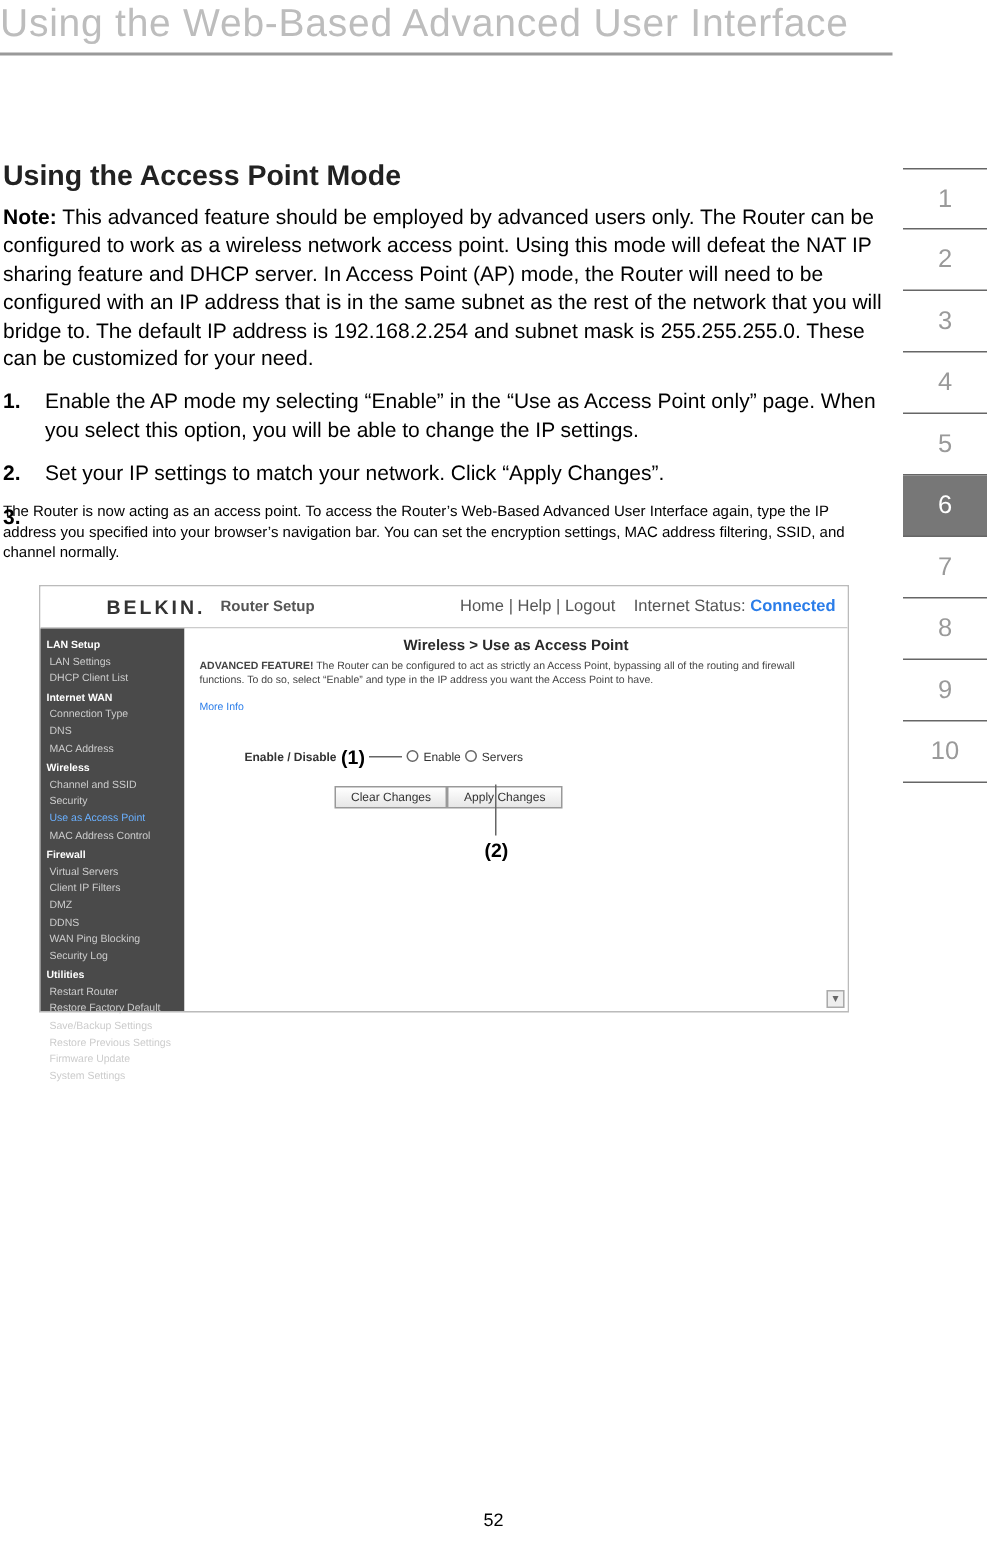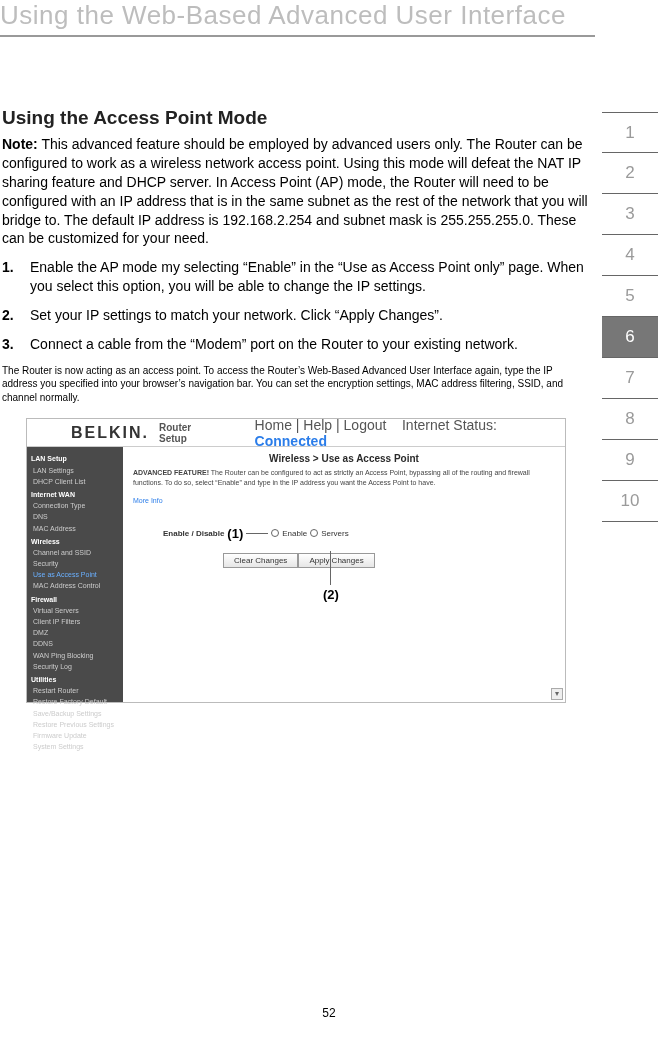--- a/index.html
+++ b/index.html
@@ -16,23 +16,23 @@
   .followup { font-size: 10px; line-height: 1.35; margin-bottom: 14px; }
   .side-tabs { position: absolute; right: 0; top: 112px; width: 56px; }
   .tab { height: 41px; border-bottom: 1px solid #666; display: flex; align-items: center; justify-content: center; font-size: 17px; color: #9a9a9a; }
   .tab:first-child { border-top: 1px solid #666; }
   .tab.active { background: #777; color: #fff; }
   .page-number { position: absolute; bottom: 18px; left: 0; width: 658px; text-align: center; font-size: 12px; }
 
   
   .shot { width: 540px; height: 285px; margin-left: 24px; background: #f6f6f6; border: 1px solid #bbb; position: relative; font-family: Arial, sans-serif; }
   .shot-top { height: 28px; background: #fff; border-bottom: 1px solid #ccc; display: flex; align-items: center; padding: 0 8px; font-size: 10px; color: #333; }
-  .brand { font-weight: 700; letter-spacing: 2px; font-size: 16px; padding-left: 36px; }
+  .brand { font-weight: 700; letter-spacing: 2px; font-size: 13px; padding-left: 36px; }
   .brand-sub { margin-left: 10px; font-weight: 700; color: #555; }
-  .status-right { margin-left: auto; font-size: 14px; color: #555; padding-left: 36px; }
+  .status-right { margin-left: auto; font-size: 11px; color: #555; padding-left: 36px; }
   .status-conn { color: #2b7de9; font-weight: 700; }
   .shot-body { display: flex; height: calc(100% - 28px); }
   .shot-nav { width: 96px; background: #4a4a4a; color: #ddd; font-size: 7px; padding: 4px 4px; line-height: 1.6; }
   .shot-nav .grp { color: #fff; font-weight: 700; margin-top: 2px; }
   .shot-nav .itm { color: #ccc; padding-left: 2px; white-space: nowrap; overflow: hidden; text-overflow: ellipsis; }
   .shot-nav .sel { color: #6ab0ff; }
   .shot-main { flex: 1; background: #fff; padding: 6px 10px; position: relative; }
   .crumb { font-size: 10px; font-weight: 700; color: #2a2a2a; margin-bottom: 4px; text-align: center; }
   .adv { font-size: 7px; color: #444; line-height: 1.3; margin-bottom: 2px; }
   .adv b { font-weight: 700; }
@@ -69,21 +69,21 @@
 
   <div class="content">
     <div class="section-heading">Using the Access Point Mode</div>
     <p class="note-block">
       <span class="note-label">Note:</span>
       <span>This advanced feature should be employed by advanced users only. The Router can be configured to work as a wireless network access point. Using this mode will defeat the NAT IP sharing feature and DHCP server. In Access Point (AP) mode, the Router will need to be configured with an IP address that is in the same subnet as the rest of the network that you will bridge to. The default IP address is 192.168.2.254 and subnet mask is 255.255.255.0. These can be customized for your need.</span>
     </p>
     <ol class="steps">
       <li><span class="num">1.</span><span>Enable the AP mode my selecting “Enable” in the “Use as Access Point only” page. When you select this option, you will be able to change the IP settings.</span></li>
       <li><span class="num">2.</span><span>Set your IP settings to match your network. Click “Apply Changes”.</span></li>
-      <li><span class="num">3.</span><span>Connect a cable from the “Modem” port on the Router to your existing network.</span></li>
+      <li><span class="num">3.</span></li>
     </ol>
     <p class="followup">The Router is now acting as an access point. To access the Router’s Web-Based Advanced User Interface again, type the IP address you specified into your browser’s navigation bar. You can set the encryption settings, MAC address filtering, SSID, and channel normally.</p>
 
     <div class="shot">
       <div class="shot-top">
         <span class="brand">BELKIN.</span>
         <span class="brand-sub">Router Setup</span>
         <span class="status-right">
           <span>Home | Help | Logout</span>
           &nbsp;&nbsp;

